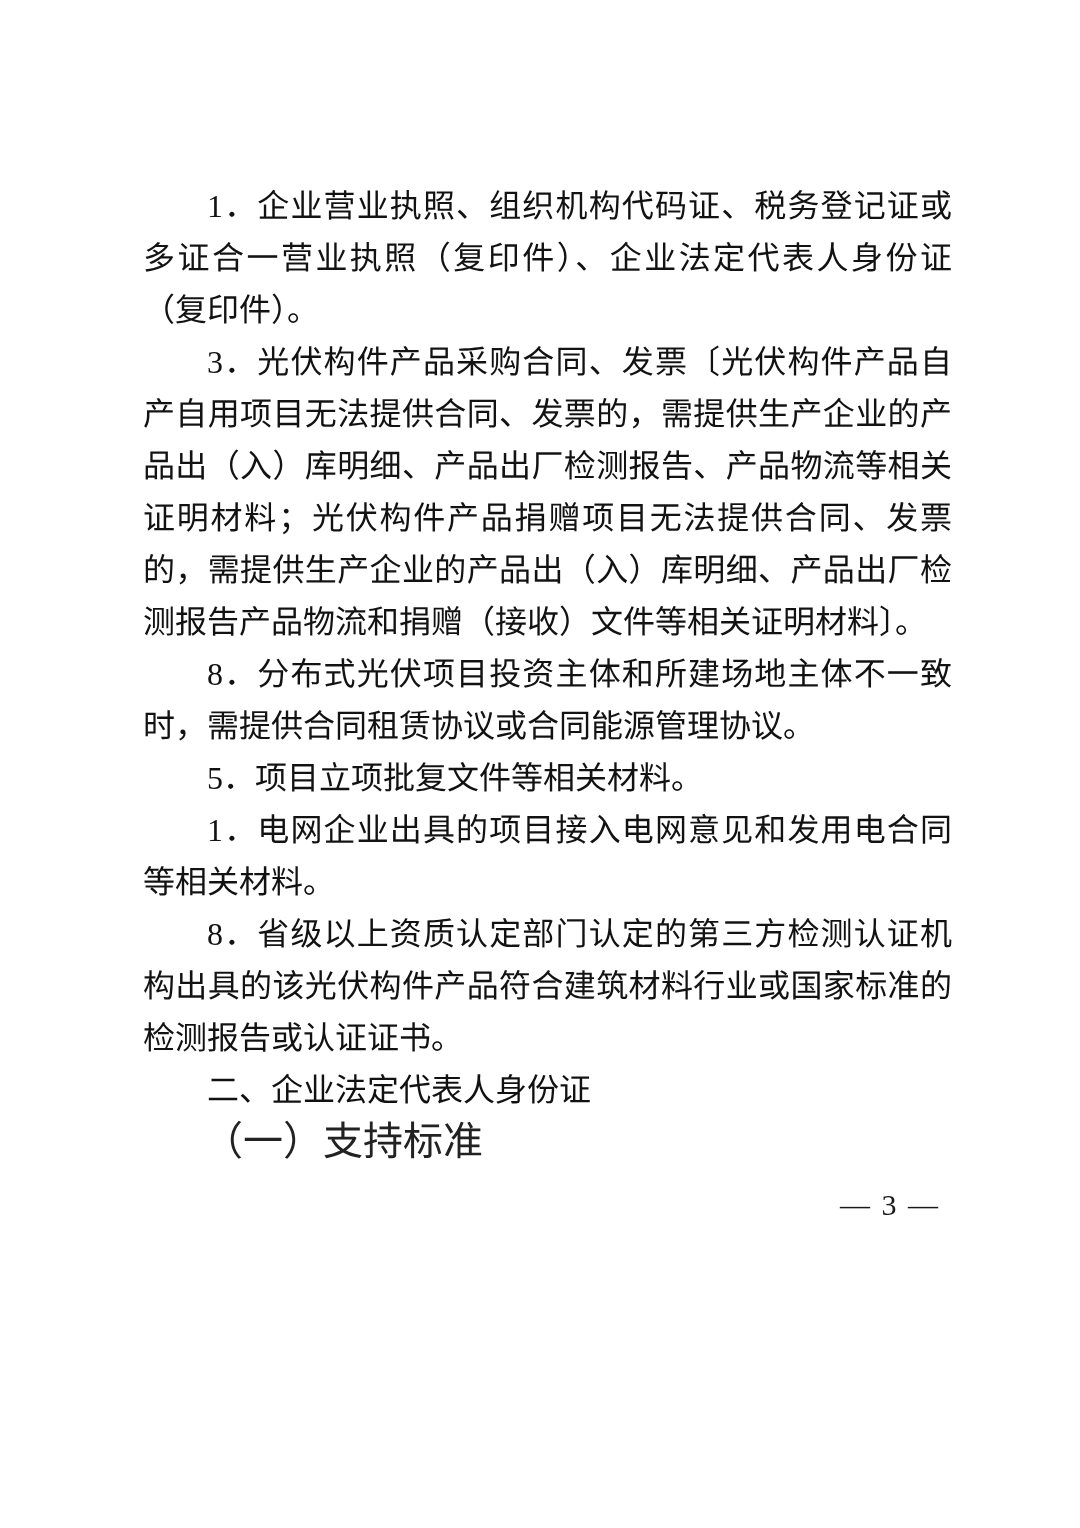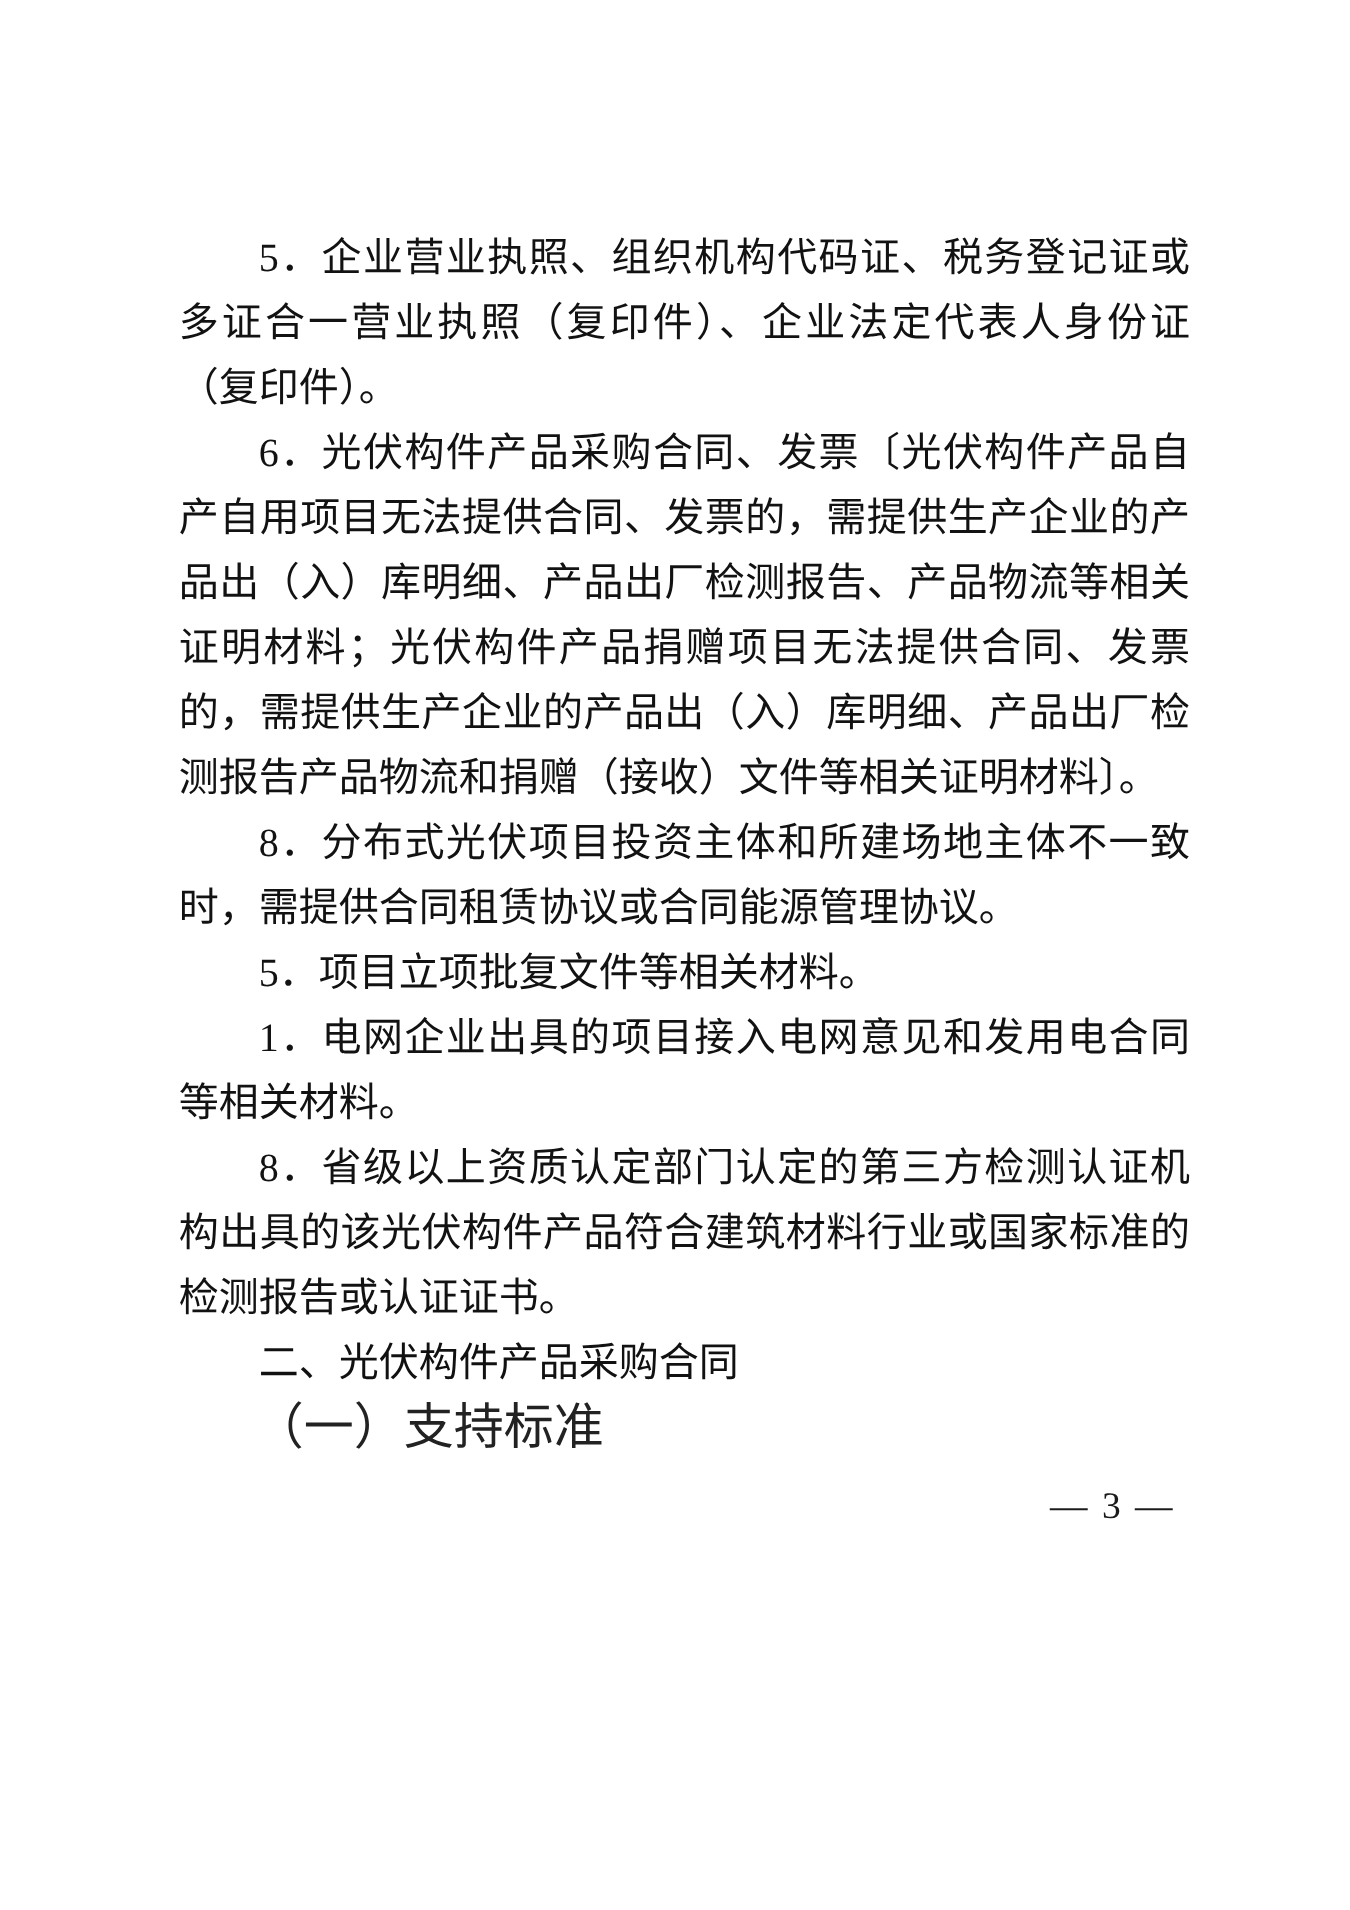--- a/index.html
+++ b/index.html
@@ -62,25 +62,25 @@
     line-height: 46px;
     color: #1a1a1a;
     letter-spacing: 2px;
   }
 </style>
 </head>
 <body>
 
 <div class="page">
   <div class="content">
-    <p class="para">5．企业营业执照、组织机构代码证、税务登记证或多证合一营业执照（复印件）、企业法定代表人身份证（复印件）。</p>
-    <p class="para">6．光伏构件产品采购合同、发票〔光伏构件产品自产自用项目无法提供合同、发票的，需提供生产企业的产品出（入）库明细、产品出厂检测报告、产品物流等相关证明材料；光伏构件产品捐赠项目无法提供合同、发票的，需提供生产企业的产品出（入）库明细、产品出厂检测报告产品物流和捐赠（接收）文件等相关证明材料〕。</p>
+    <p class="para">1．企业营业执照、组织机构代码证、税务登记证或多证合一营业执照（复印件）、企业法定代表人身份证（复印件）。</p>
+    <p class="para">3．光伏构件产品采购合同、发票〔光伏构件产品自产自用项目无法提供合同、发票的，需提供生产企业的产品出（入）库明细、产品出厂检测报告、产品物流等相关证明材料；光伏构件产品捐赠项目无法提供合同、发票的，需提供生产企业的产品出（入）库明细、产品出厂检测报告产品物流和捐赠（接收）文件等相关证明材料〕。</p>
     <p class="para">8．分布式光伏项目投资主体和所建场地主体不一致时，需提供合同租赁协议或合同能源管理协议。</p>
     <p class="para">5．项目立项批复文件等相关材料。</p>
     <p class="para">1．电网企业出具的项目接入电网意见和发用电合同等相关材料。</p>
     <p class="para">8．省级以上资质认定部门认定的第三方检测认证机构出具的该光伏构件产品符合建筑材料行业或国家标准的检测报告或认证证书。</p>
-    <p class="section-heading">二、光伏构件产品采购合同</p>
+    <p class="section-heading">二、企业法定代表人身份证</p>
     <p class="sub-heading">（一）支持标准</p>
   </div>
   <div class="footer">
     <span class="page-number">— 3 —</span>
   </div>
 </div>
 
 </body></html>

